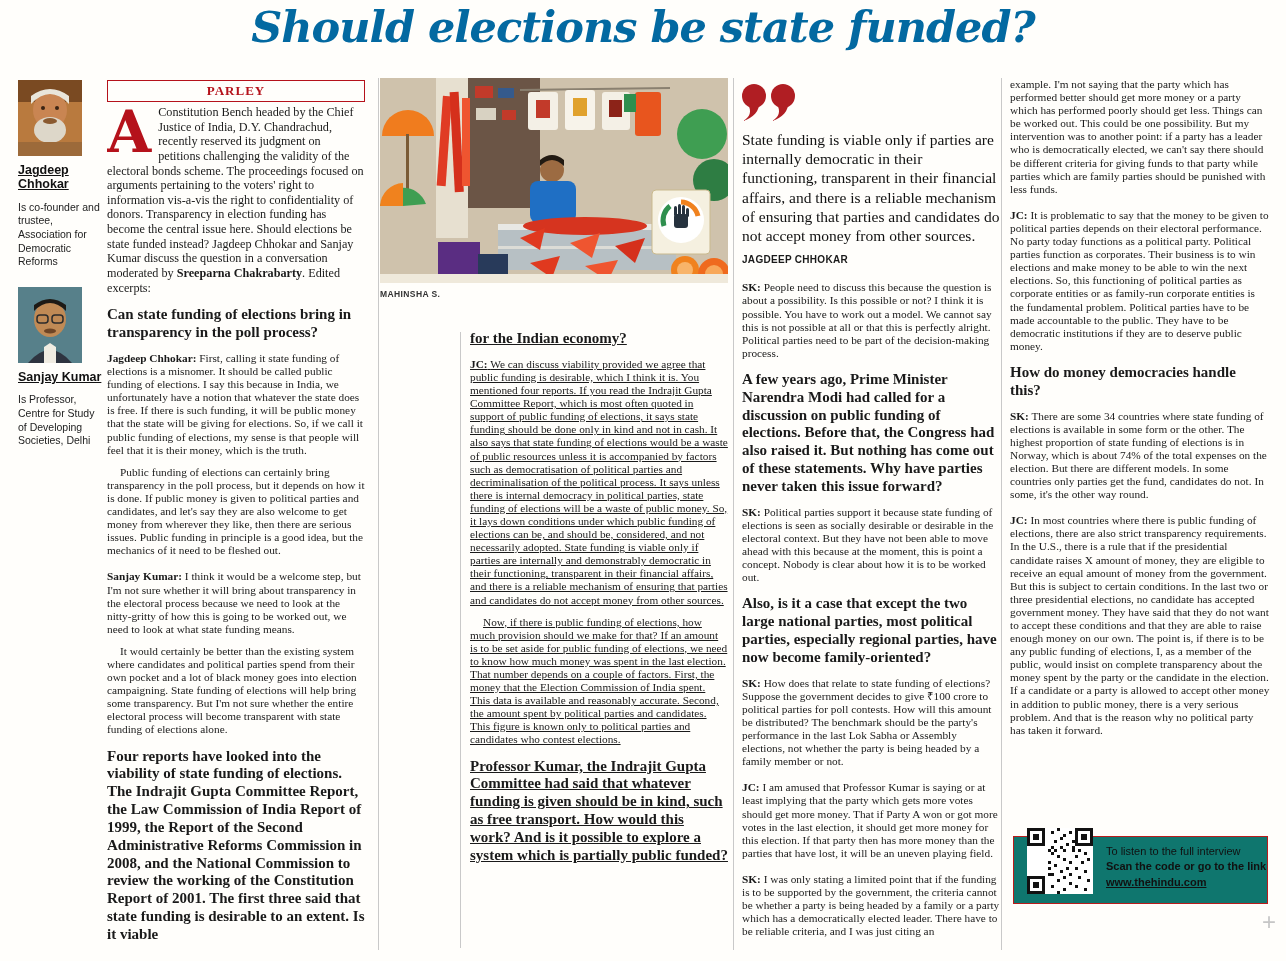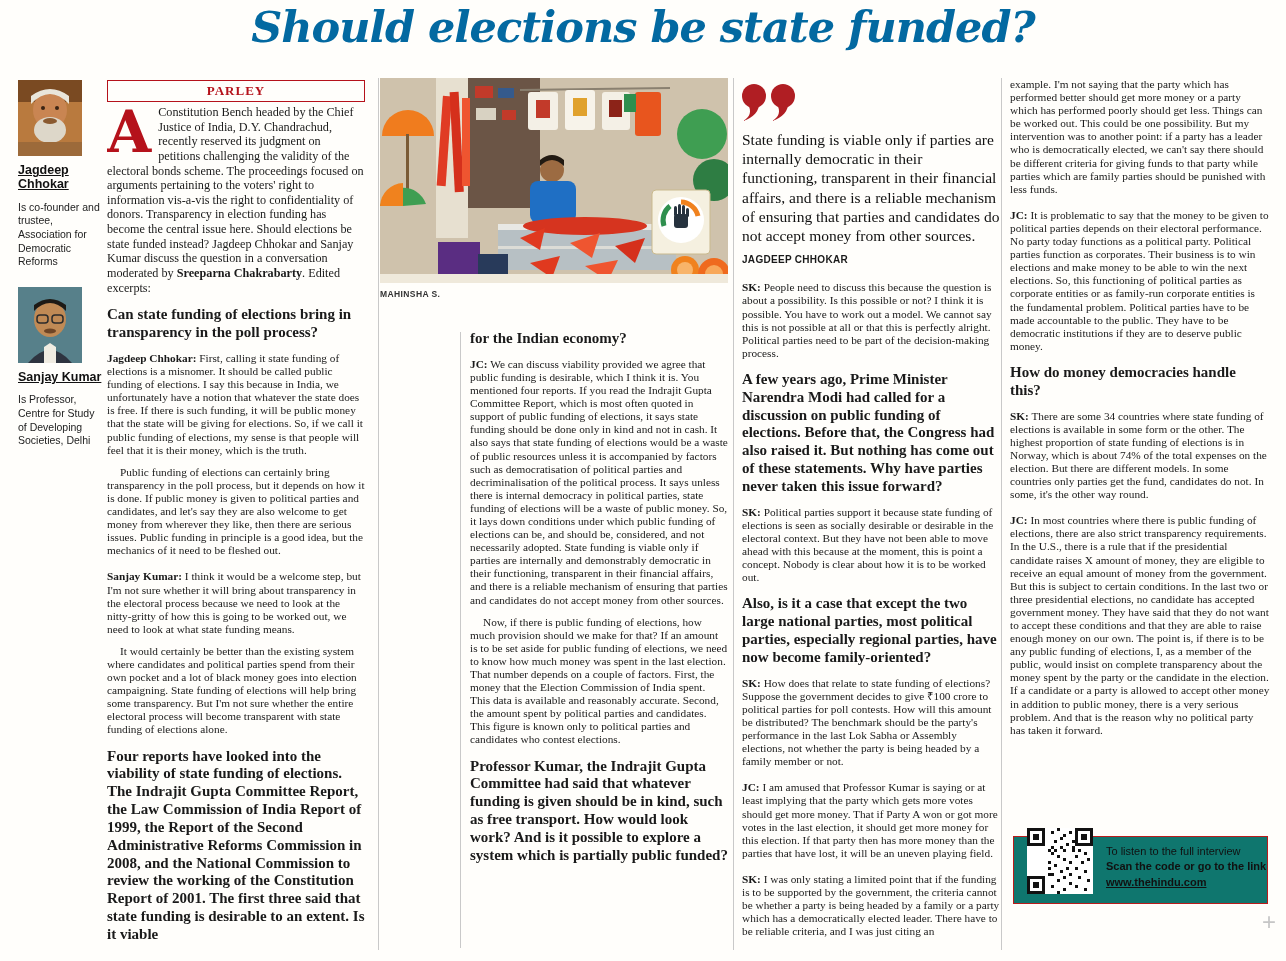--- a/index.html
+++ b/index.html
@@ -11,21 +11,21 @@
   .vrule{position:absolute;width:1px;background:#c9c9c9;}
   
   .author-rail{position:absolute;left:18px;top:80px;width:84px;font-family:"Liberation Sans",sans-serif;}
   .author-photo{width:64px;height:76px;display:block;}
   .author-name{font-weight:bold;font-size:12.5px;line-height:1.15;text-decoration:underline;
         margin:7px 0 9px;color:#111;cursor:pointer;}
   .author-bio{font-size:10.5px;line-height:1.3;color:#222;margin:0 0 18px;}
   
   .col{position:absolute;overflow:hidden;}
   .col1{left:107px;top:80px;width:258px;height:870px;}
-  .col2{left:470px;top:330px;width:258px;height:618px;}
+  .col2{left:470px;top:330px;width:258px;height:618px;text-decoration:underline;}
   .col3{left:742px;top:80px;width:258px;height:870px;}
   .col4{left:1010px;top:78px;width:260px;height:788px;}
   .parley-box{border:1.5px solid #b5121b;height:20px;line-height:20px;text-align:center;
         color:#b5121b;font-weight:bold;font-size:13px;letter-spacing:1px;margin-bottom:3px;}
   .intro{font-size:12.2px;line-height:1.2;margin:0 0 10px;}
   .dropcap{float:left;font-family:"DejaVu Serif",serif;font-weight:bold;color:#b5121b;
         font-size:57px;line-height:47px;margin:3px 7px 0 0;}
   p.body{font-size:11.3px;line-height:1.16;margin:0 0 9px;}
   p.q{font-weight:bold;font-size:15px;line-height:1.19;margin:11px 0 10px;}
   p.qtop{margin-top:0;}
@@ -167,21 +167,21 @@
     </svg>
     <figcaption>
       <div class="credit">MAHINSHA S.</div>
     </figcaption>
   </figure>
 
   <section class="col col2">
     <p class="q qtop">for the Indian economy?</p>
     <p class="body"><span class="spk">JC:</span> <span>We can discuss viability provided we agree that public funding is desirable, which I think it is. You mentioned four reports. If you read the Indrajit Gupta Committee Report, which is most often quoted in support of public funding of elections, it says state funding should be done only in kind and not in cash. It also says that state funding of elections would be a waste of public resources unless it is accompanied by factors such as democratisation of political parties and decriminalisation of the political process. It says unless there is internal democracy in political parties, state funding of elections will be a waste of public money. So, it lays down conditions under which public funding of elections can be, and should be, considered, and not necessarily adopted. State funding is viable only if parties are internally and demonstrably democratic in their functioning, transparent in their financial affairs, and there is a reliable mechanism of ensuring that parties and candidates do not accept money from other sources.</span></p>
     <p class="body indent">Now, if there is public funding of elections, how much provision should we make for that? If an amount is to be set aside for public funding of elections, we need to know how much money was spent in the last election. That number depends on a couple of factors. First, the money that the Election Commission of India spent. This data is available and reasonably accurate. Second, the amount spent by political parties and candidates. This figure is known only to political parties and candidates who contest elections.</p>
-    <p class="q">Professor Kumar, the Indrajit Gupta Committee had said that whatever funding is given should be in kind, such as free transport. How would look work? And is it possible to explore a system which is partially public funded?</p>
+    <p class="q">Professor Kumar, the Indrajit Gupta Committee had said that whatever funding is given should be in kind, such as free transport. How would this work? And is it possible to explore a system which is partially public funded?</p>
   </section>
 
   <section class="col col3">
     <svg class="quote-icon" width="58" height="38" viewBox="0 0 58 38">
       <g fill="#b01e23">
         <circle cx="12" cy="12" r="12"></circle>
         <path d="M6 20 C10 28 8 33 1 37 C11 34 18 27 17 18 Z"></path>
         <circle cx="41" cy="12" r="12"></circle>
         <path d="M35 20 C39 28 37 33 30 37 C40 34 47 27 46 18 Z"></path>
       </g>

